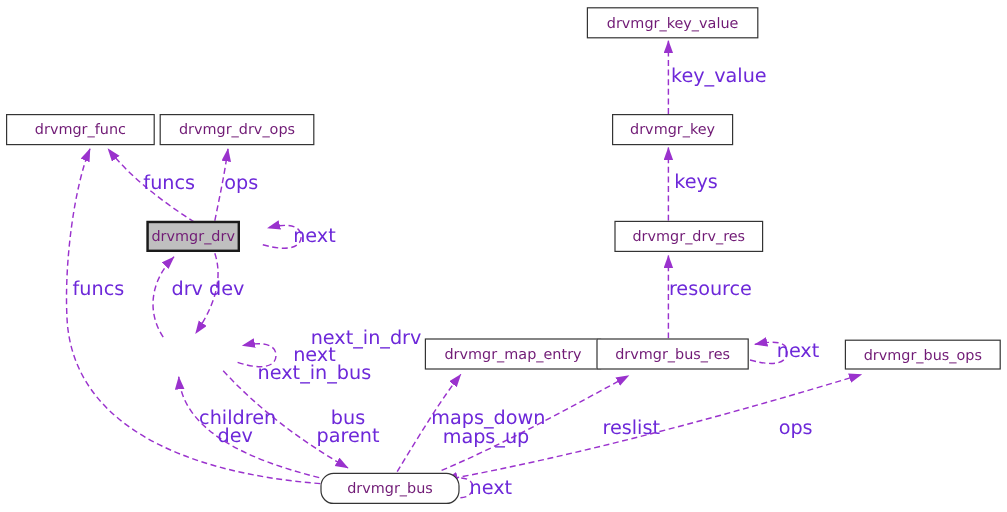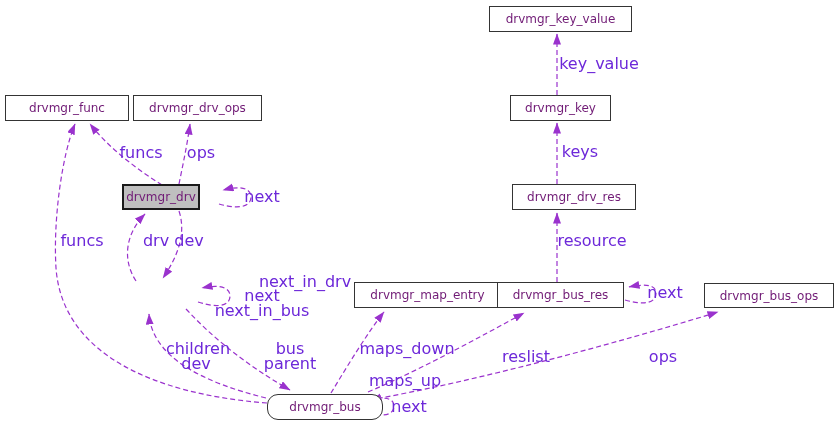--- a/index.html
+++ b/index.html
@@ -93,18 +93,18 @@
   <div class="elabel" style="left:592px;top:240px;">resource</div>
   <div class="elabel" style="left:262px;top:281px;margin-left:43px;">next_in_drv</div>
   <div class="elabel" style="left:262px;top:295px;">next</div>
   <div class="elabel" style="left:262px;top:310px;text-align:right;">next_in_bus</div>
   <div class="elabel" style="left:665px;top:292px;">next</div>
   <div class="elabel" style="left:198px;top:348px;">children</div>
   <div class="elabel" style="left:196px;top:363px;">dev</div>
   <div class="elabel" style="left:290px;top:348px;">bus</div>
   <div class="elabel" style="left:290px;top:363px;">parent</div>
   <div class="elabel" style="left:407px;top:348px;">maps_down</div>
-  <div class="elabel" style="left:405px;top:380px;">maps_up</div>
+  <div class="elabel" style="left:405px;top:364px;">maps_up</div>
   <div class="elabel" style="left:526px;top:356px;">reslist</div>
   <div class="elabel" style="left:663px;top:356px;">ops</div>
   <div class="elabel" style="left:409px;top:406px;">next</div>
 
 </div>
 
 </body></html>

